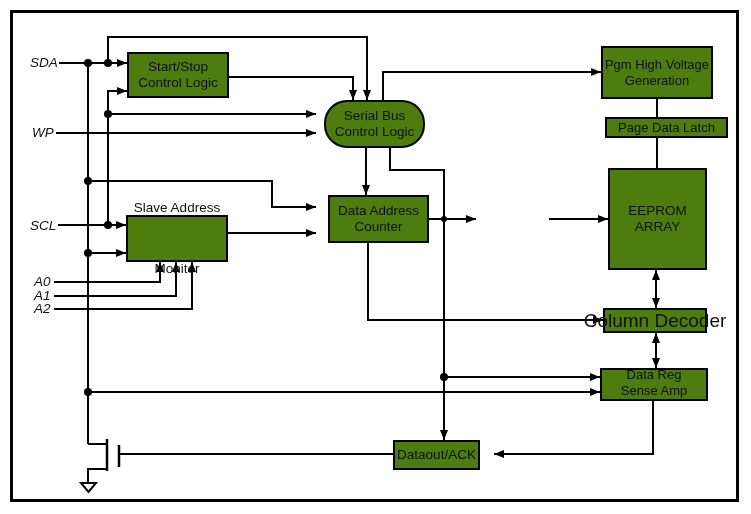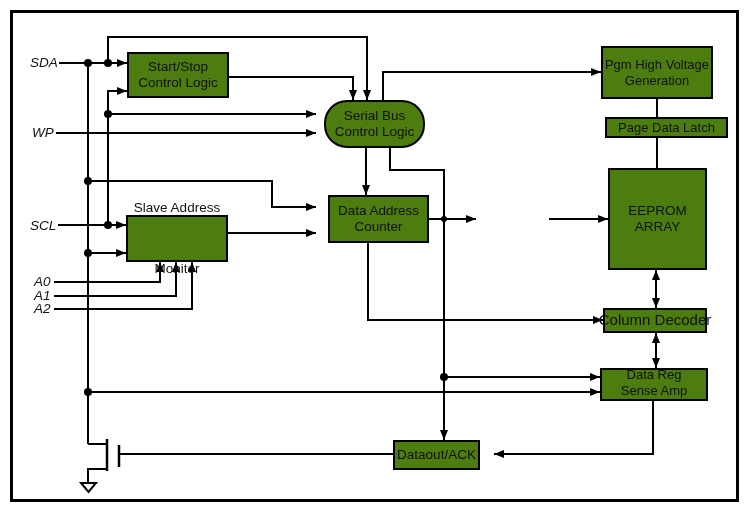--- a/index.html
+++ b/index.html
@@ -137,21 +137,21 @@
 
   <div class="block" style="left:601px;top:46px;width:112px;height:53px;font-size:13px;">
     <span>Pgm High Voltage</span>
     <span>Generation</span>
   </div>
 
   <div class="block" style="left:605px;top:117px;width:123px;height:21px;font-size:13px;">
     <span>Page Data Latch</span>
   </div>
 
-  <div class="block" style="left:603px;top:308px;width:104px;height:25px;font-size:15px;">
+  <div class="block" style="left:603px;top:308px;width:104px;height:25px;font-size:19px;">
     <span>Column Decoder</span>
   </div>
 
   <div class="block" style="left:600px;top:368px;width:108px;height:33px;font-size:13px;justify-content:flex-end;">
     <span>Data Reg</span>
     <span>Sense Amp</span>
   </div>
 
   <div class="block" style="left:393px;top:440px;width:87px;height:30px;">
     <span>Dataout/ACK</span>

